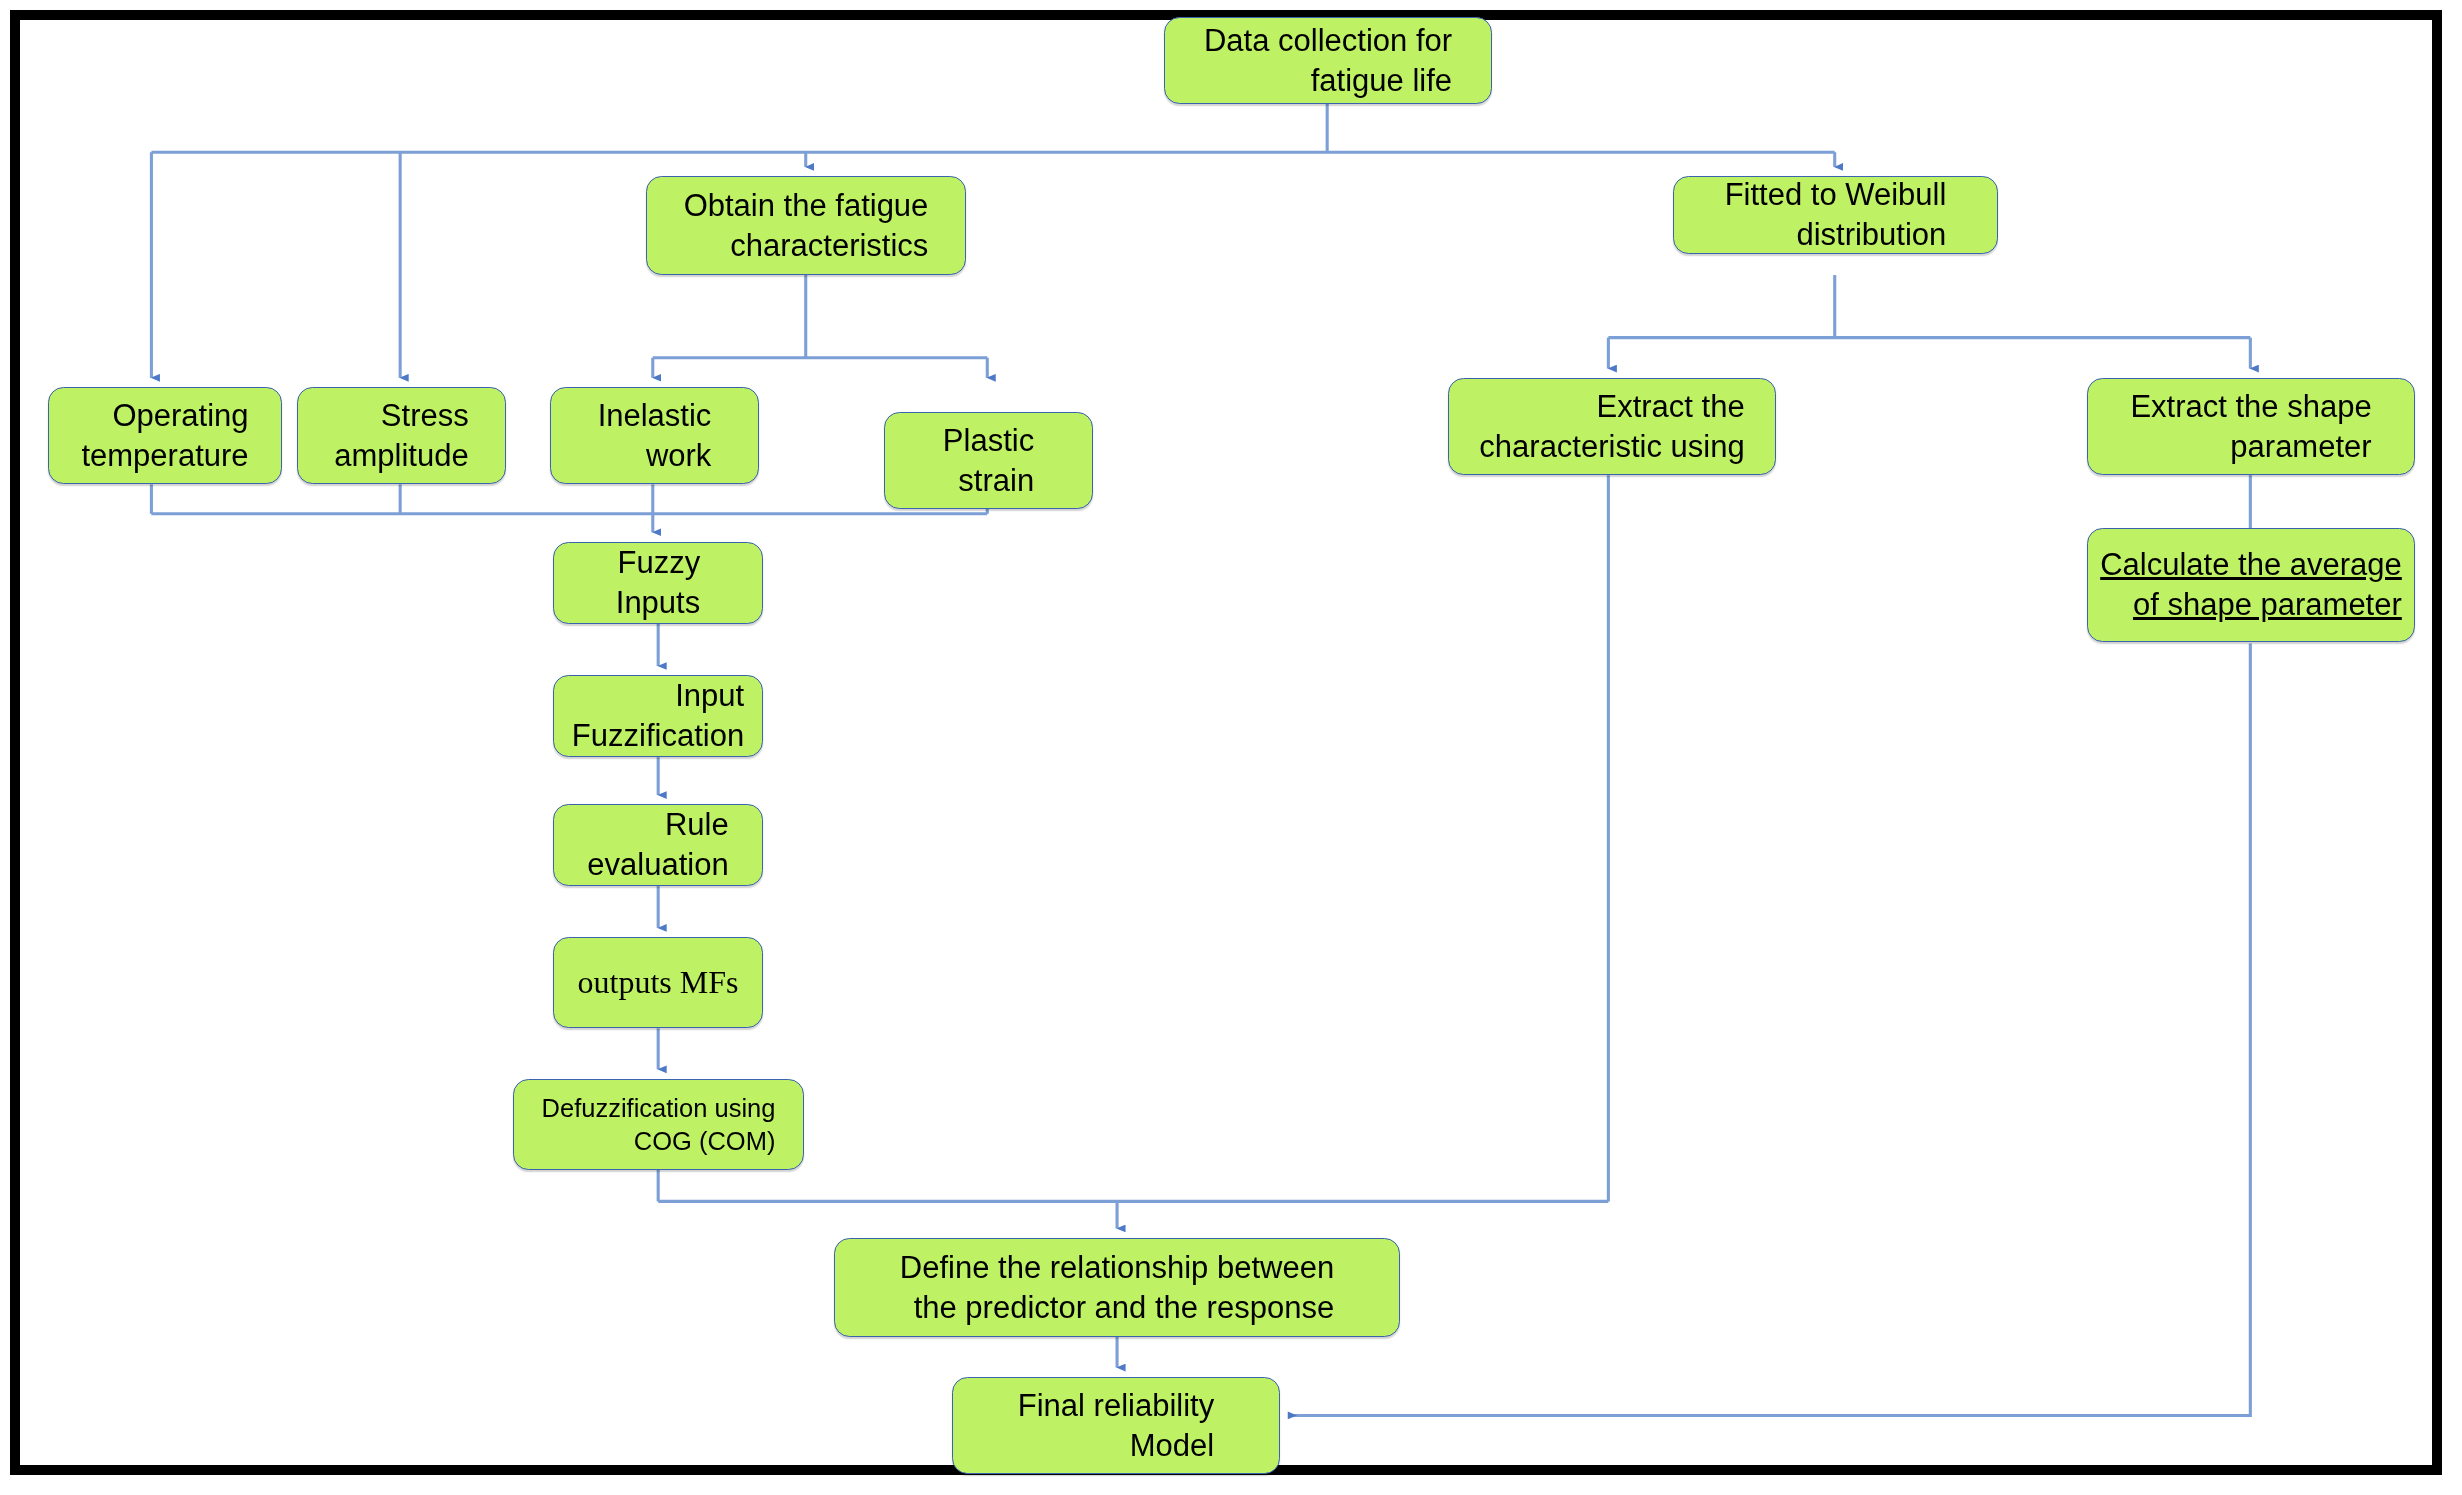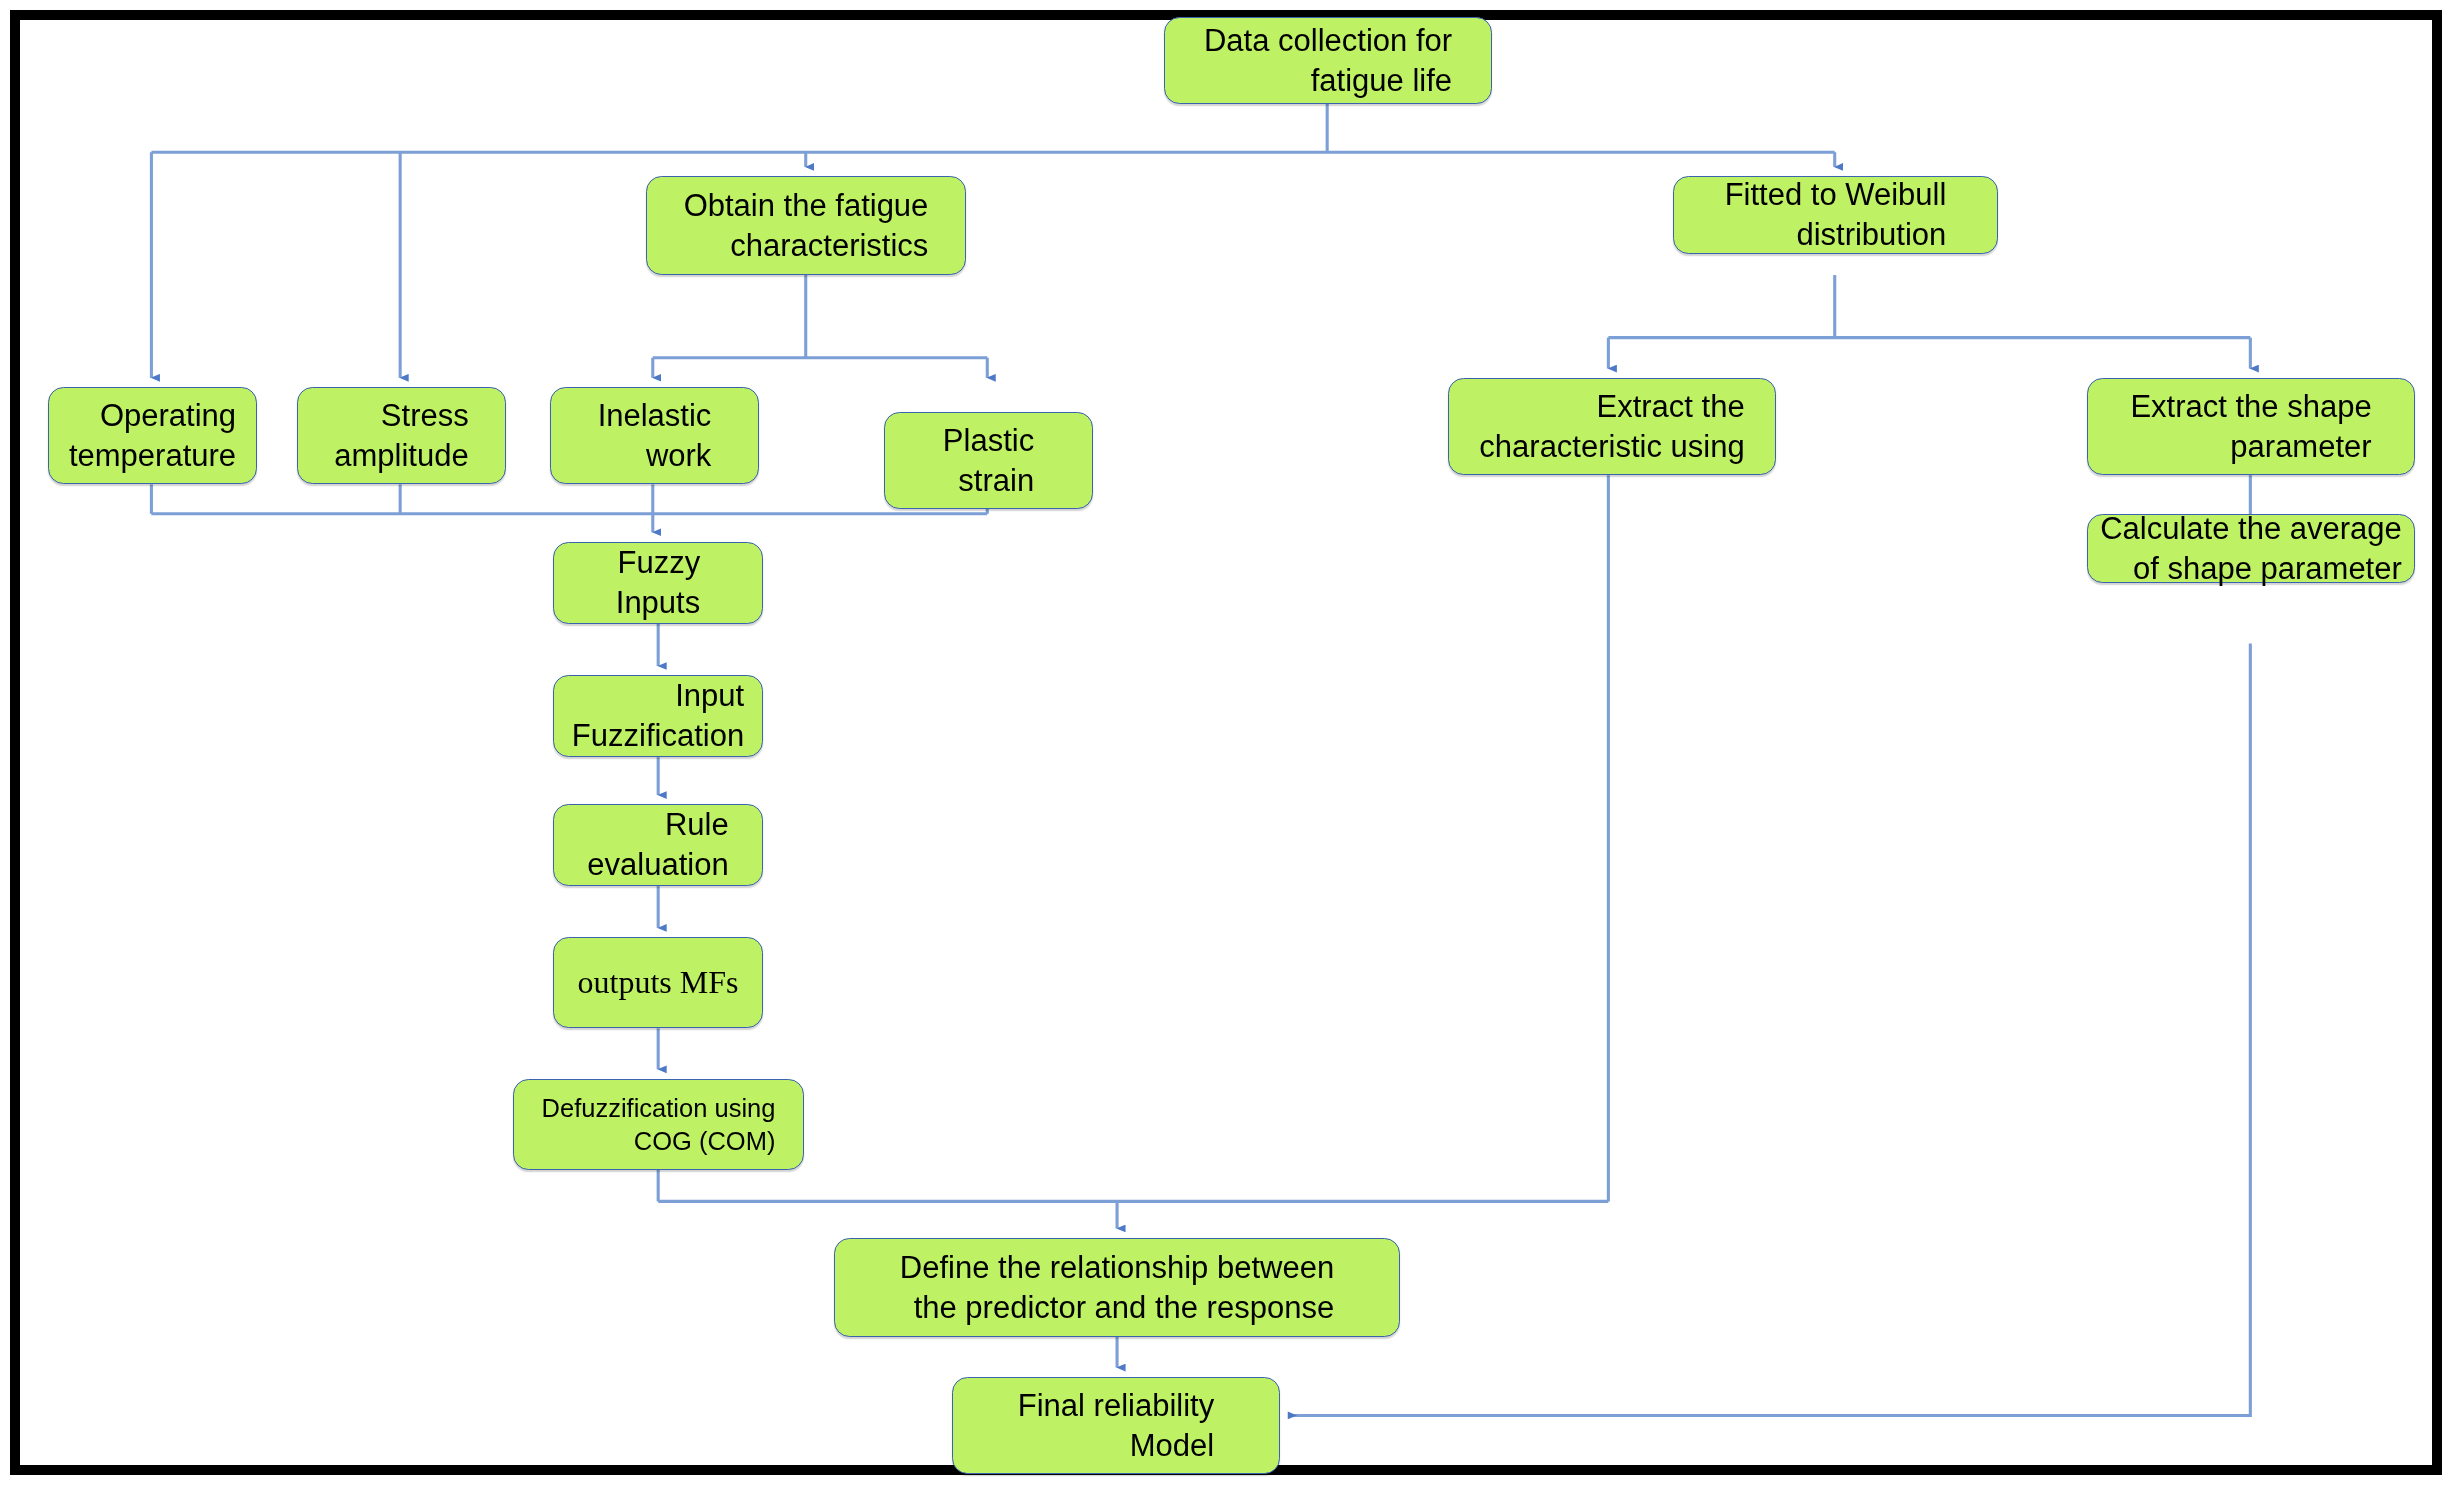--- a/index.html
+++ b/index.html
@@ -128,33 +128,33 @@
     </g>
   </svg>
 
   <div id="nodes">
       <div class="node" style="left: 1164px; top: 17px; width: 328px; height: 87px;">Data collection for
 fatigue life</div>
       <div class="node" style="left: 646px; top: 176px; width: 320px; height: 99px;">Obtain the fatigue
 characteristics</div>
       <div class="node" style="left: 1673px; top: 176px; width: 325px; height: 78px;">Fitted to Weibull
 distribution</div>
-      <div class="node" style="left: 48px; top: 387px; width: 209px; height: 97px;">Operating
+      <div class="node" style="left: 48px; top: 387px; width: 234px; height: 97px;">Operating
 temperature</div>
       <div class="node" style="left: 297px; top: 387px; width: 209px; height: 97px;">Stress
 amplitude</div>
       <div class="node" style="left: 550px; top: 387px; width: 209px; height: 97px;">Inelastic
 work</div>
       <div class="node" style="left: 884px; top: 387px; width: 209px; height: 97px; margin-top: 25px;">Plastic
 strain</div>
       <div class="node" style="left: 1448px; top: 378px; width: 328px; height: 97px;">Extract the
 characteristic using</div>
       <div class="node" style="left: 2087px; top: 378px; width: 328px; height: 97px;">Extract the shape
 parameter</div>
-      <div class="node" style="left: 2087px; top: 514px; width: 328px; height: 69px;">Calculate the average
+      <div class="node" style="left: 2087px; top: 528px; width: 328px; height: 114px; text-decoration: underline;">Calculate the average
 of shape parameter</div>
       <div class="node" style="left: 553px; top: 542px; width: 210px; height: 82px;">Fuzzy
 Inputs</div>
       <div class="node" style="left: 553px; top: 675px; width: 210px; height: 82px;">Input
 Fuzzification</div>
       <div class="node" style="left: 553px; top: 804px; width: 210px; height: 82px;">Rule
 evaluation</div>
       <div class="node serif" style="left: 553px; top: 937px; width: 210px; height: 91px;">outputs  MFs</div>
       <div class="node small" style="left: 513px; top: 1079px; width: 291px; height: 91px;">Defuzzification using
 COG (COM)</div>

